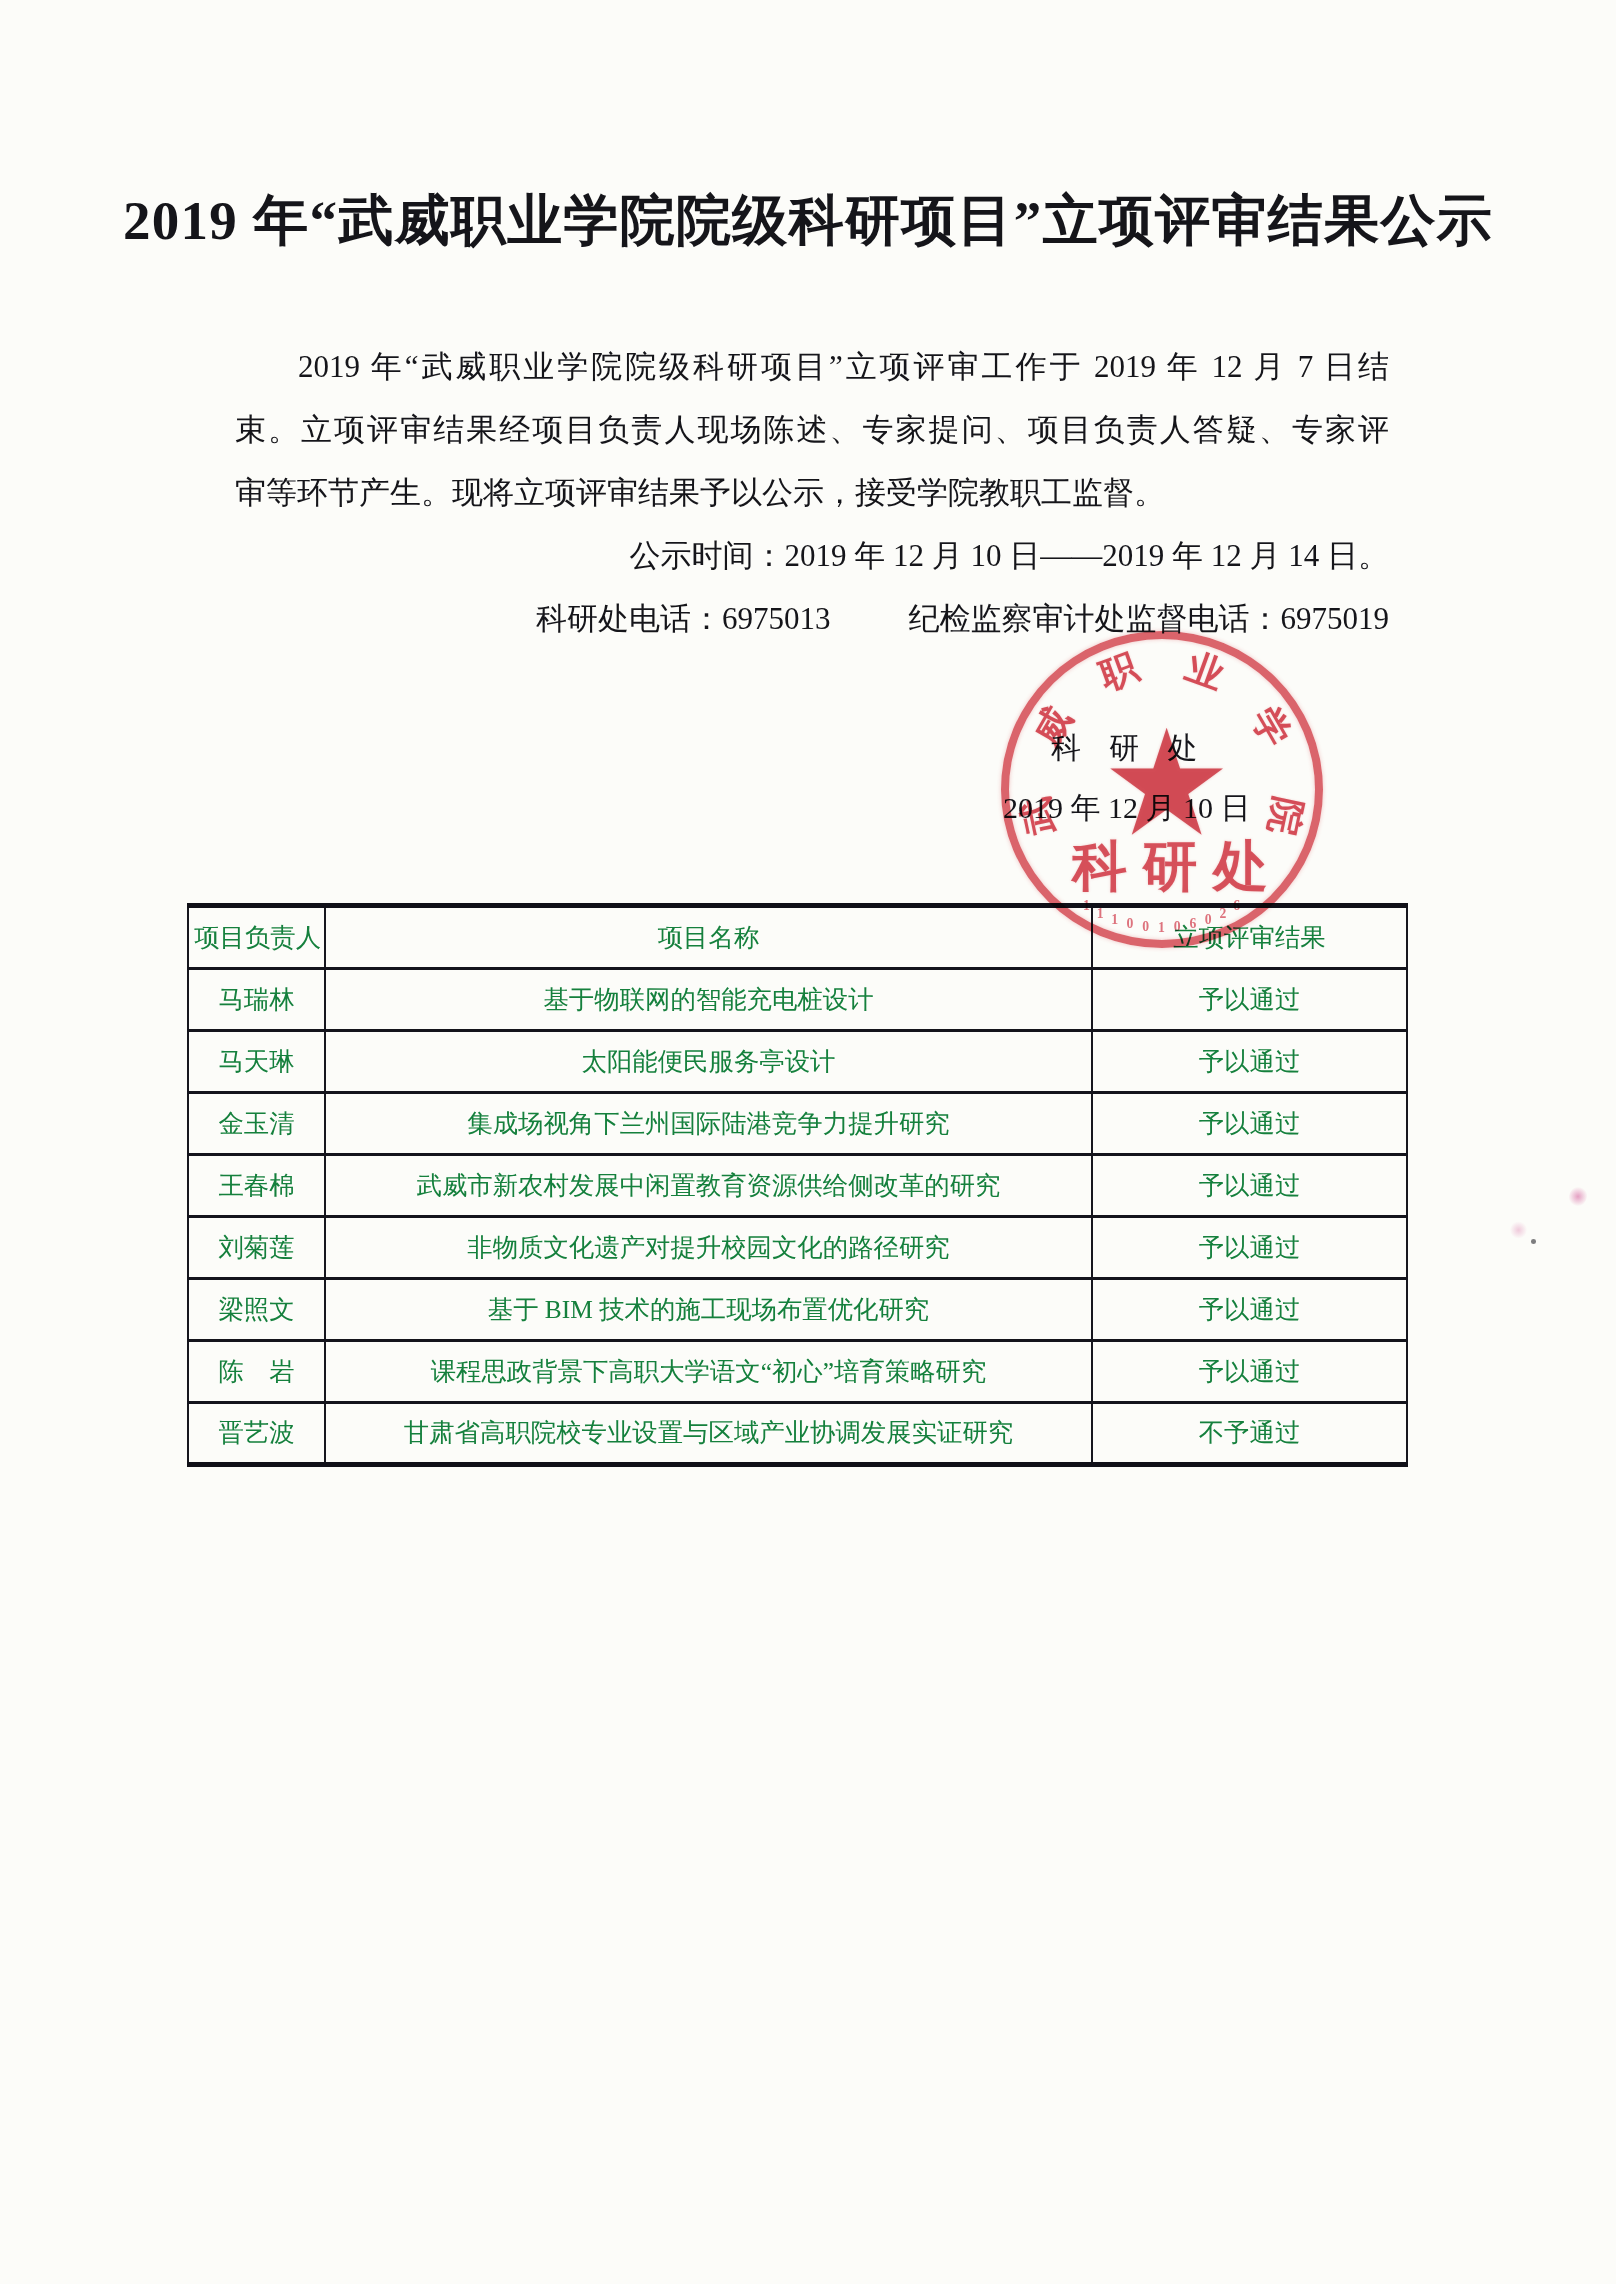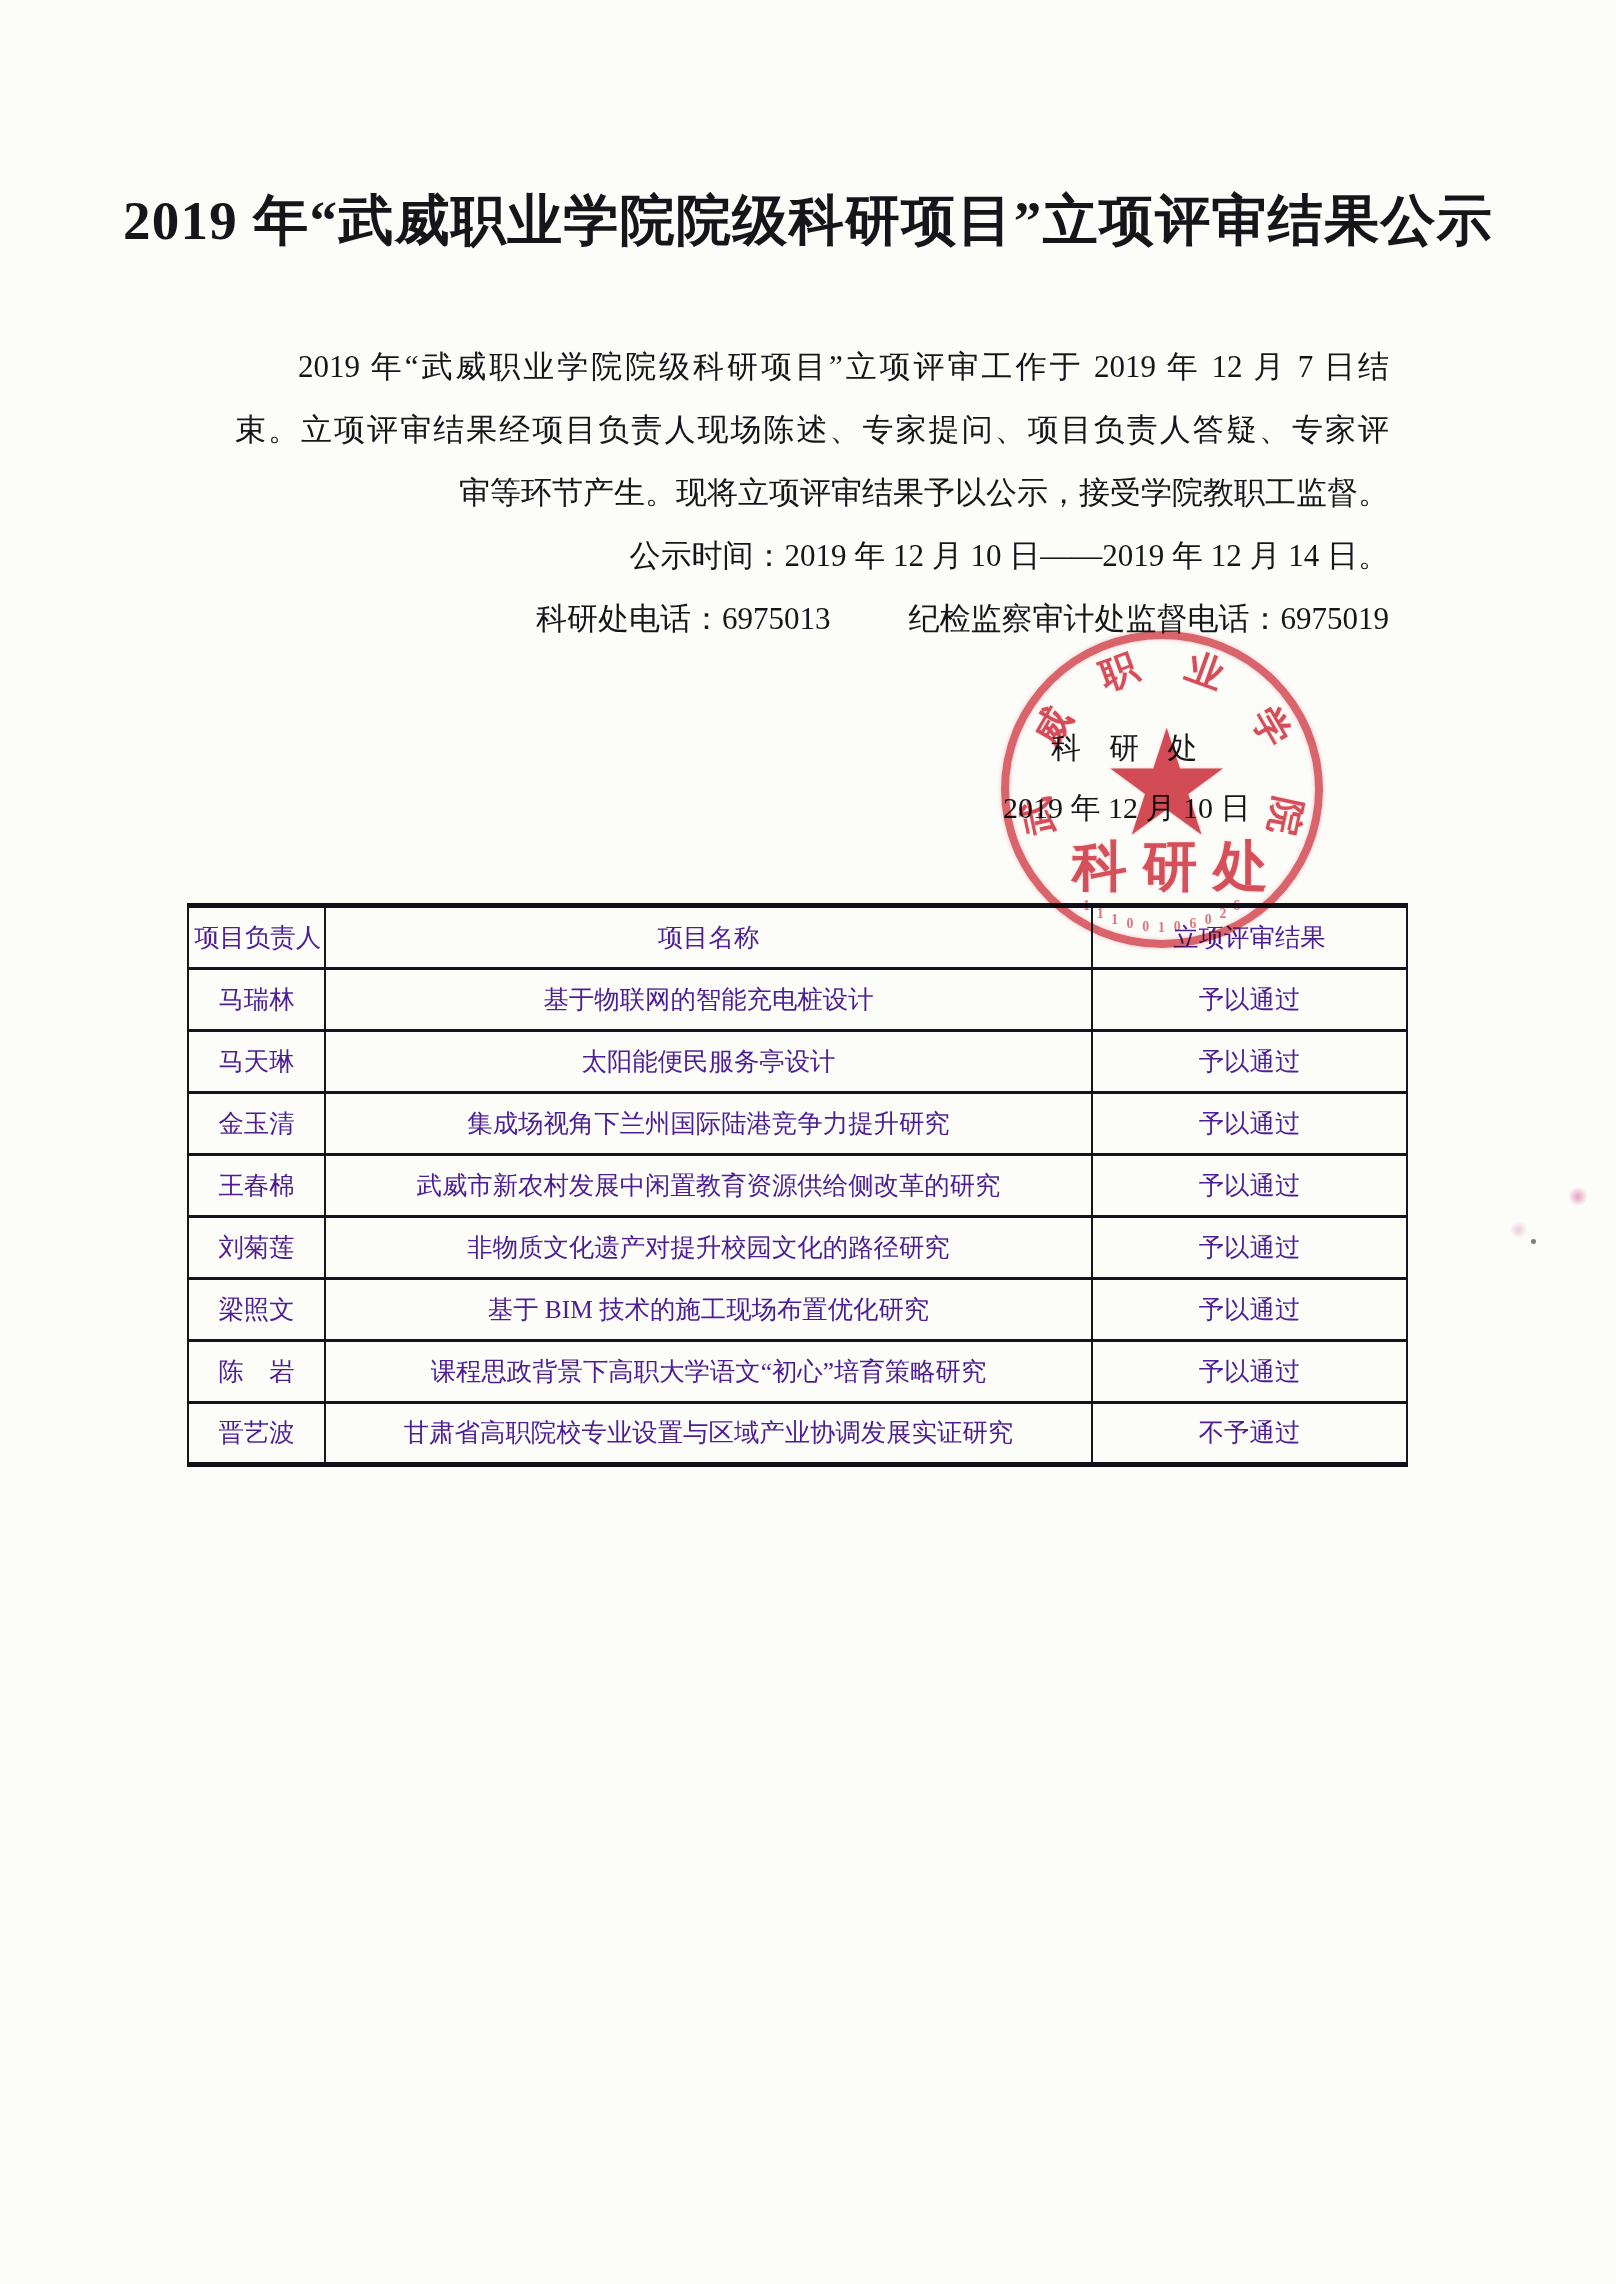--- a/index.html
+++ b/index.html
@@ -11,21 +11,21 @@
   
   .doc-title{
     position:absolute;top:195px;left:0;width:100%;text-align:center;
     font-size:55px;line-height:52px;font-weight:bold;letter-spacing:1.3px;white-space:nowrap;
   }
   
   .bodyblock{
     position:absolute;left:235px;top:335px;width:1154px;
     font-size:31px;line-height:63px;
   }
-  .para-line{white-space:nowrap;text-align:right;}
+  .para-line{white-space:nowrap;}
   .para-line.fill{white-space:normal;text-align:justify;text-align-last:justify;}
   .para-line.indent{padding-left:63px;}
   .notice-line,.phone-line{padding-left:63px;white-space:nowrap;text-align:right;}
   .phone-gap{display:inline-block;width:78px;}
   
   .seal-black-label{
     position:absolute;left:1051px;top:731px;
     font-size:30px;line-height:34px;letter-spacing:10.4px;white-space:nowrap;
   }
   .seal-black-date{
@@ -64,21 +64,21 @@
   }
   .stamp-code{position:absolute;left:50%;top:50%;width:0;height:0;}
   .code-digit{
     position:absolute;left:-3.9px;top:-7.8px;
     font-size:13.7px;color:rgba(214,70,85,.75);font-weight:bold;
   }
   
   .results-wrap{position:absolute;left:187px;top:903px;width:1218px;}
   table.results{
     border-collapse:collapse;width:100%;table-layout:fixed;
-    font-size:25.4px;color:#4c1d95;
+    font-size:25.4px;color:#15803d;
   }
   table.results td,table.results th{
     border-left:2px solid #16161e;border-right:2px solid #16161e;
     border-top:3.3px solid #14141c;border-bottom:3.3px solid #14141c;
     text-align:center;vertical-align:middle;font-weight:normal;
     padding:0 5.2px;overflow:hidden;white-space:nowrap;
   }
   table.results{border-top:5.9px solid #101018;border-bottom:5.9px solid #101018;}
   table.results thead tr{height:63px;}
   table.results tbody tr{height:62px;}

